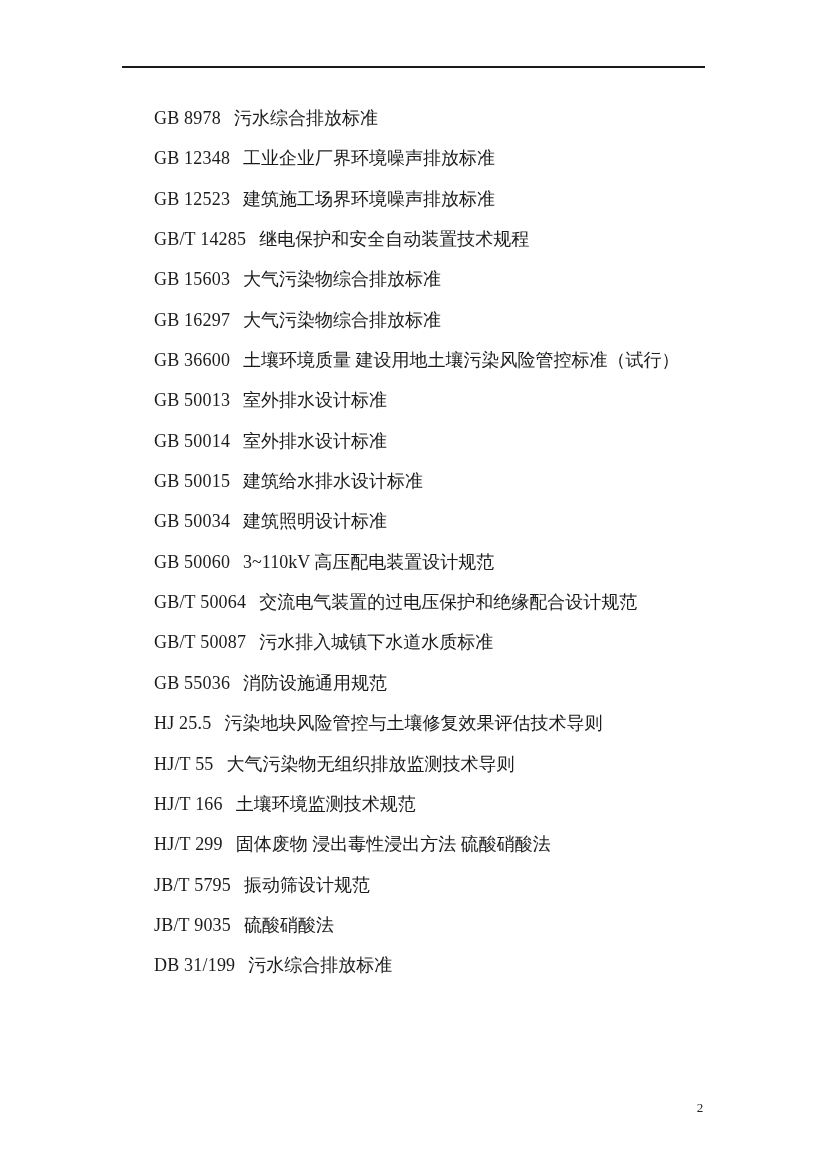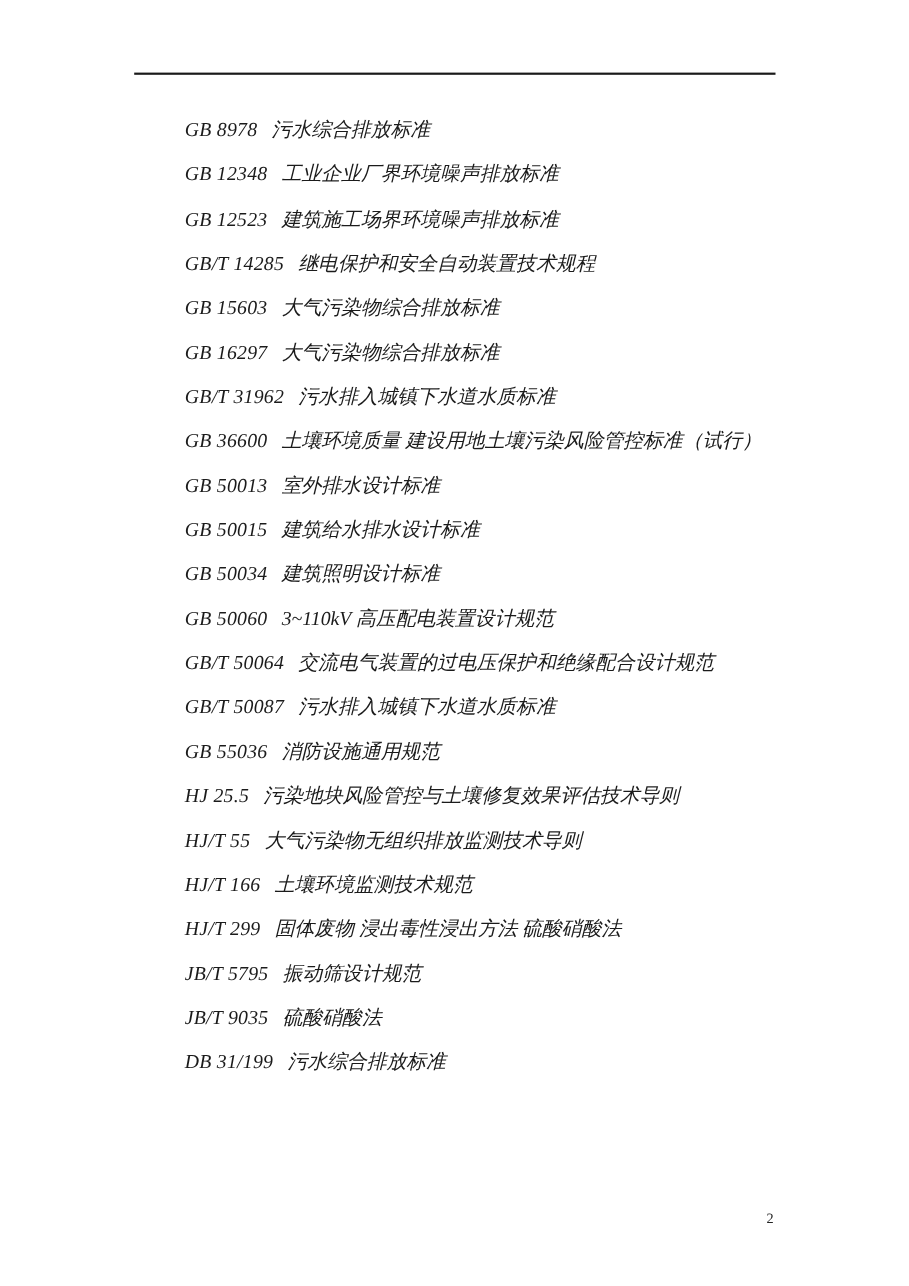--- a/index.html
+++ b/index.html
@@ -16,24 +16,23 @@
   .header-rule {
     position: absolute;
     left: 122px;
     top: 66px;
     width: 583px;
     height: 2px;
     background: #1a1a1a;
   }
   .standards-list {
     position: absolute;
-    left: 168px;
+    left: 154px;
     top: 98px;
     width: 650px;
-    font-style: italic;
   }
   .std-line {
     height: 40.35px;
     line-height: 40.35px;
     font-size: 18px;
     white-space: nowrap;
   }
   .std-code {
     display: inline-block;
     margin-right: 13px;
@@ -72,27 +71,27 @@
       <div class="std-line">
     <span class="std-code">GB/T 14285</span><span class="std-title">继电保护和安全自动装置技术规程</span>
   </div>
       <div class="std-line">
     <span class="std-code">GB 15603</span><span class="std-title">大气污染物综合排放标准</span>
   </div>
       <div class="std-line">
     <span class="std-code">GB 16297</span><span class="std-title">大气污染物综合排放标准</span>
   </div>
       <div class="std-line">
-    <span class="std-code">GB/T 31962</span><span class="std-title">污水排入城镇下水道水质标准</span>
-  </div>
-      <div class="std-line">
     <span class="std-code">GB 36600</span><span class="std-title">土壤环境质量 建设用地土壤污染风险管控标准（试行）</span>
   </div>
       <div class="std-line">
     <span class="std-code">GB 50013</span><span class="std-title">室外排水设计标准</span>
+  </div>
+      <div class="std-line">
+    <span class="std-code">GB 50014</span><span class="std-title">室外排水设计标准</span>
   </div>
       <div class="std-line">
     <span class="std-code">GB 50015</span><span class="std-title">建筑给水排水设计标准</span>
   </div>
       <div class="std-line">
     <span class="std-code">GB 50034</span><span class="std-title">建筑照明设计标准</span>
   </div>
       <div class="std-line">
     <span class="std-code">GB 50060</span><span class="std-title">3~110kV 高压配电装置设计规范</span>
   </div>

